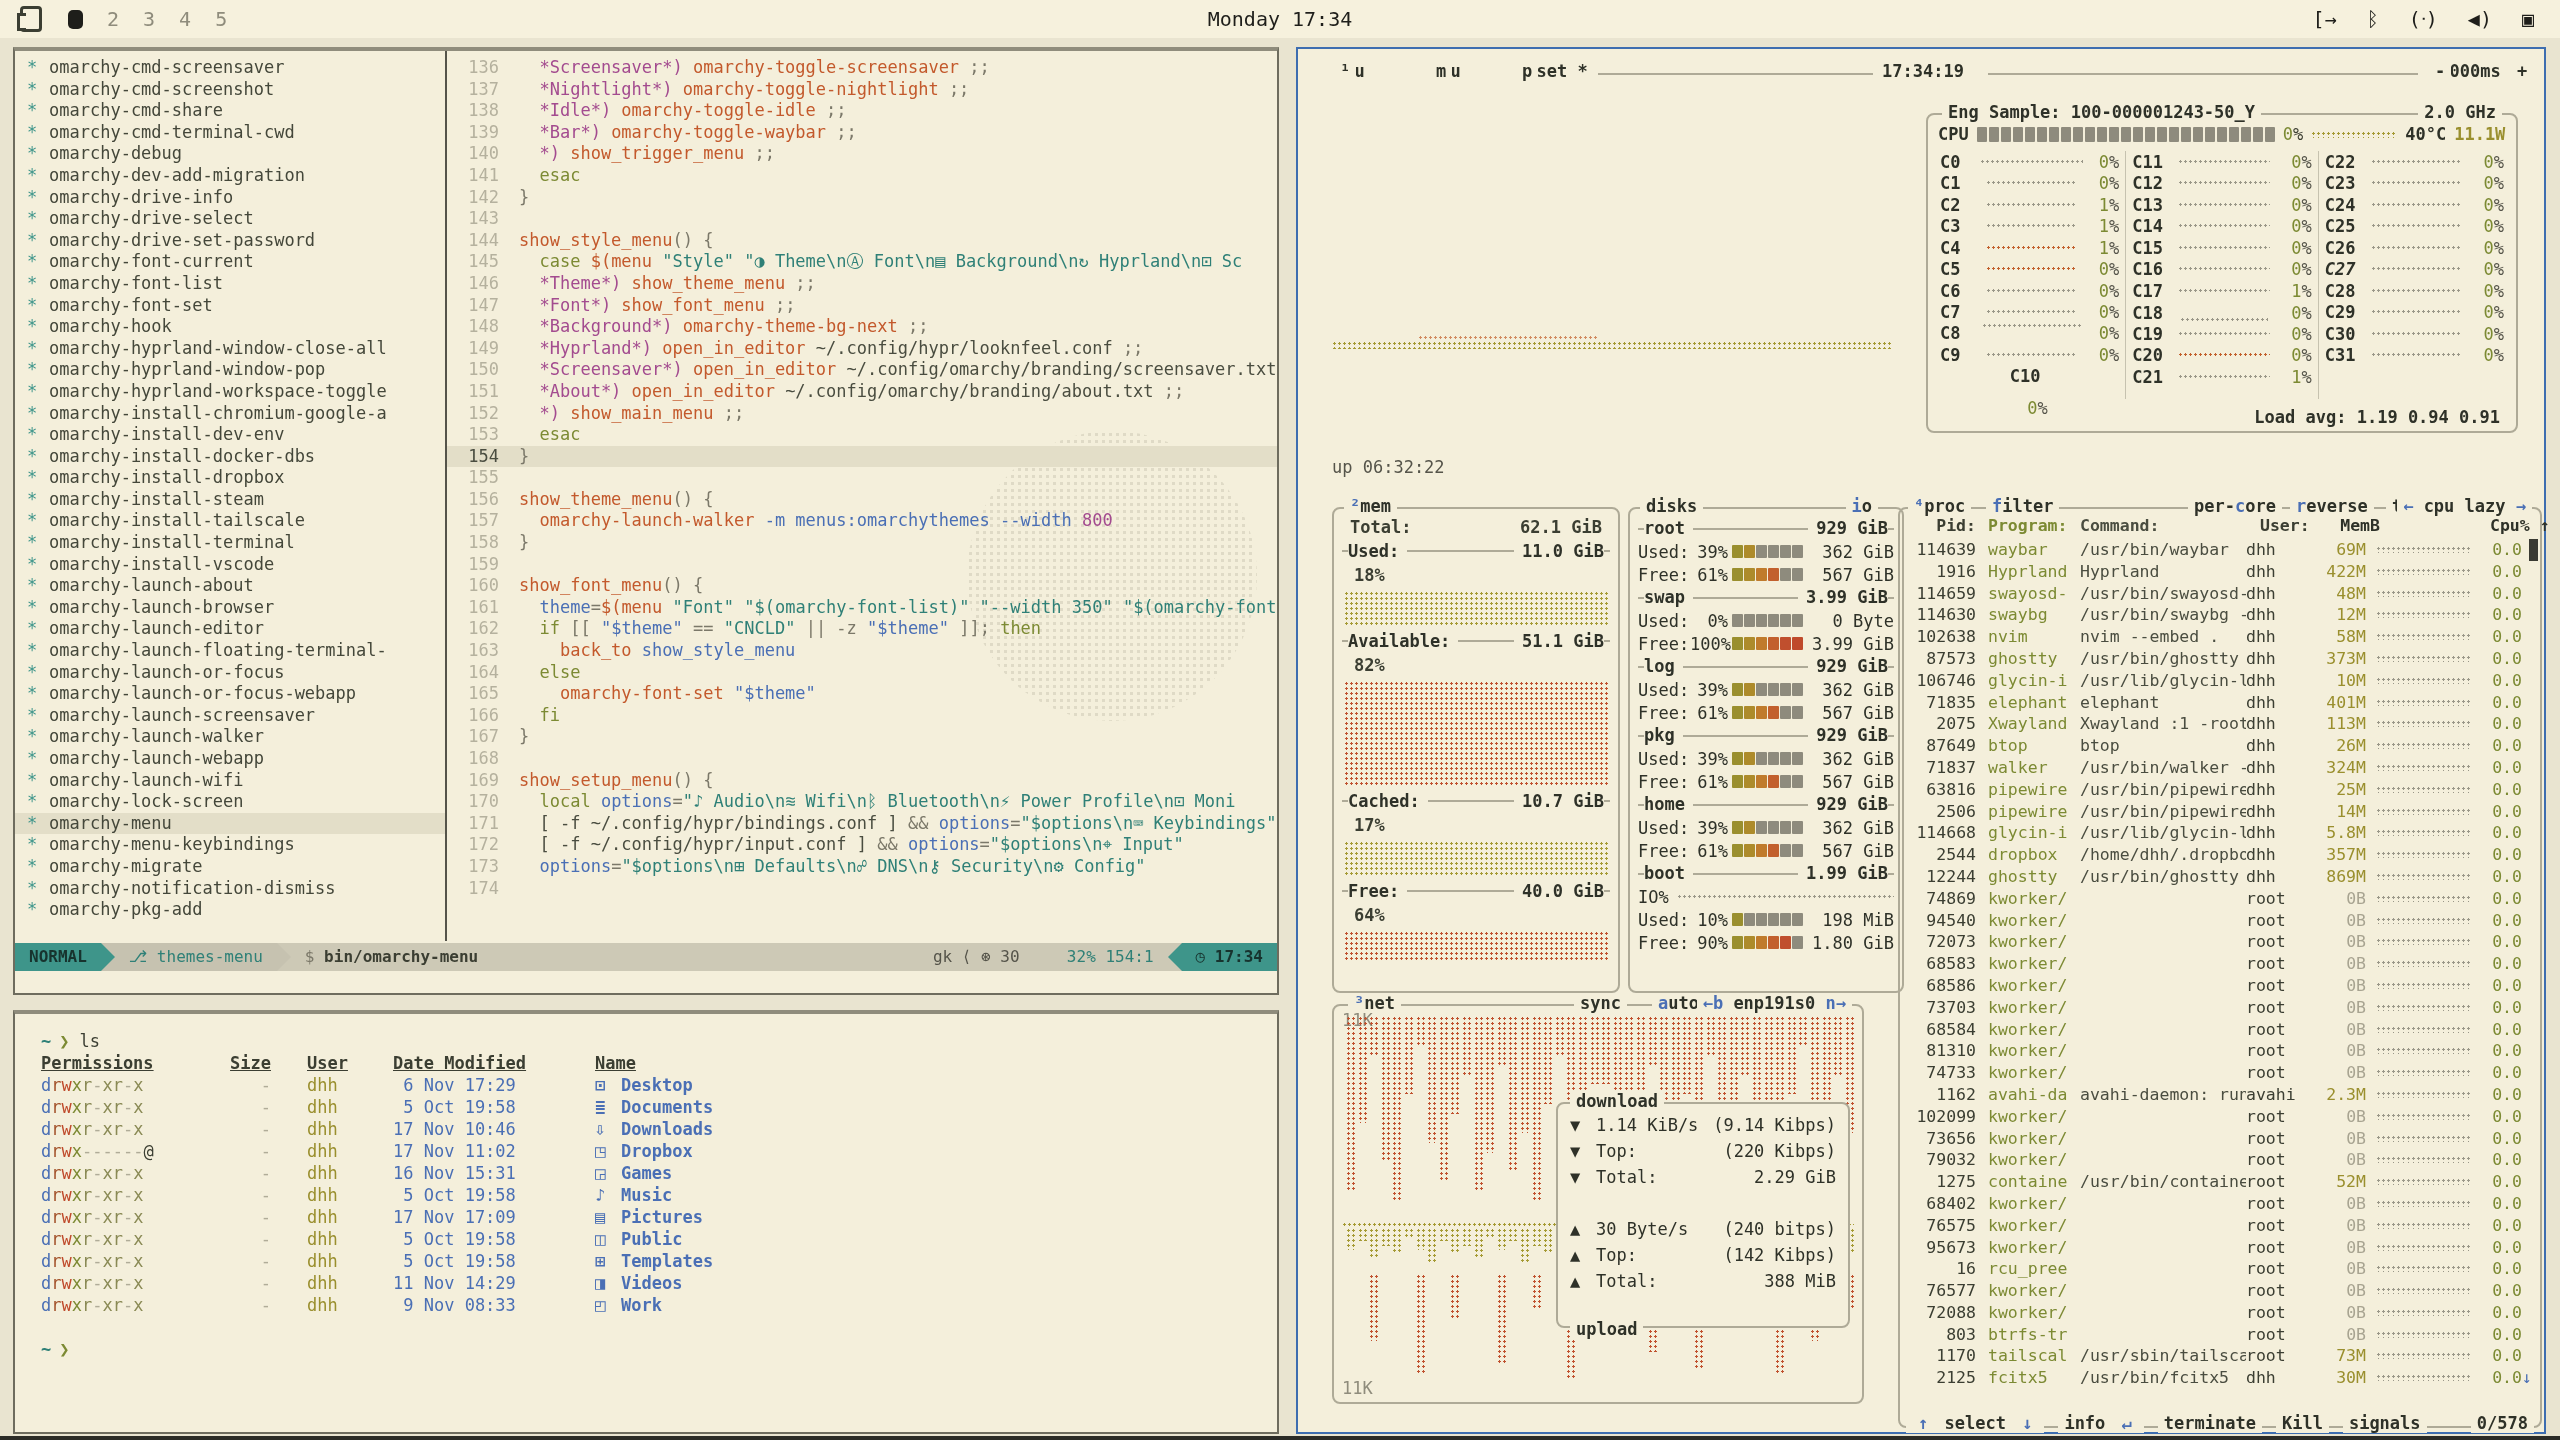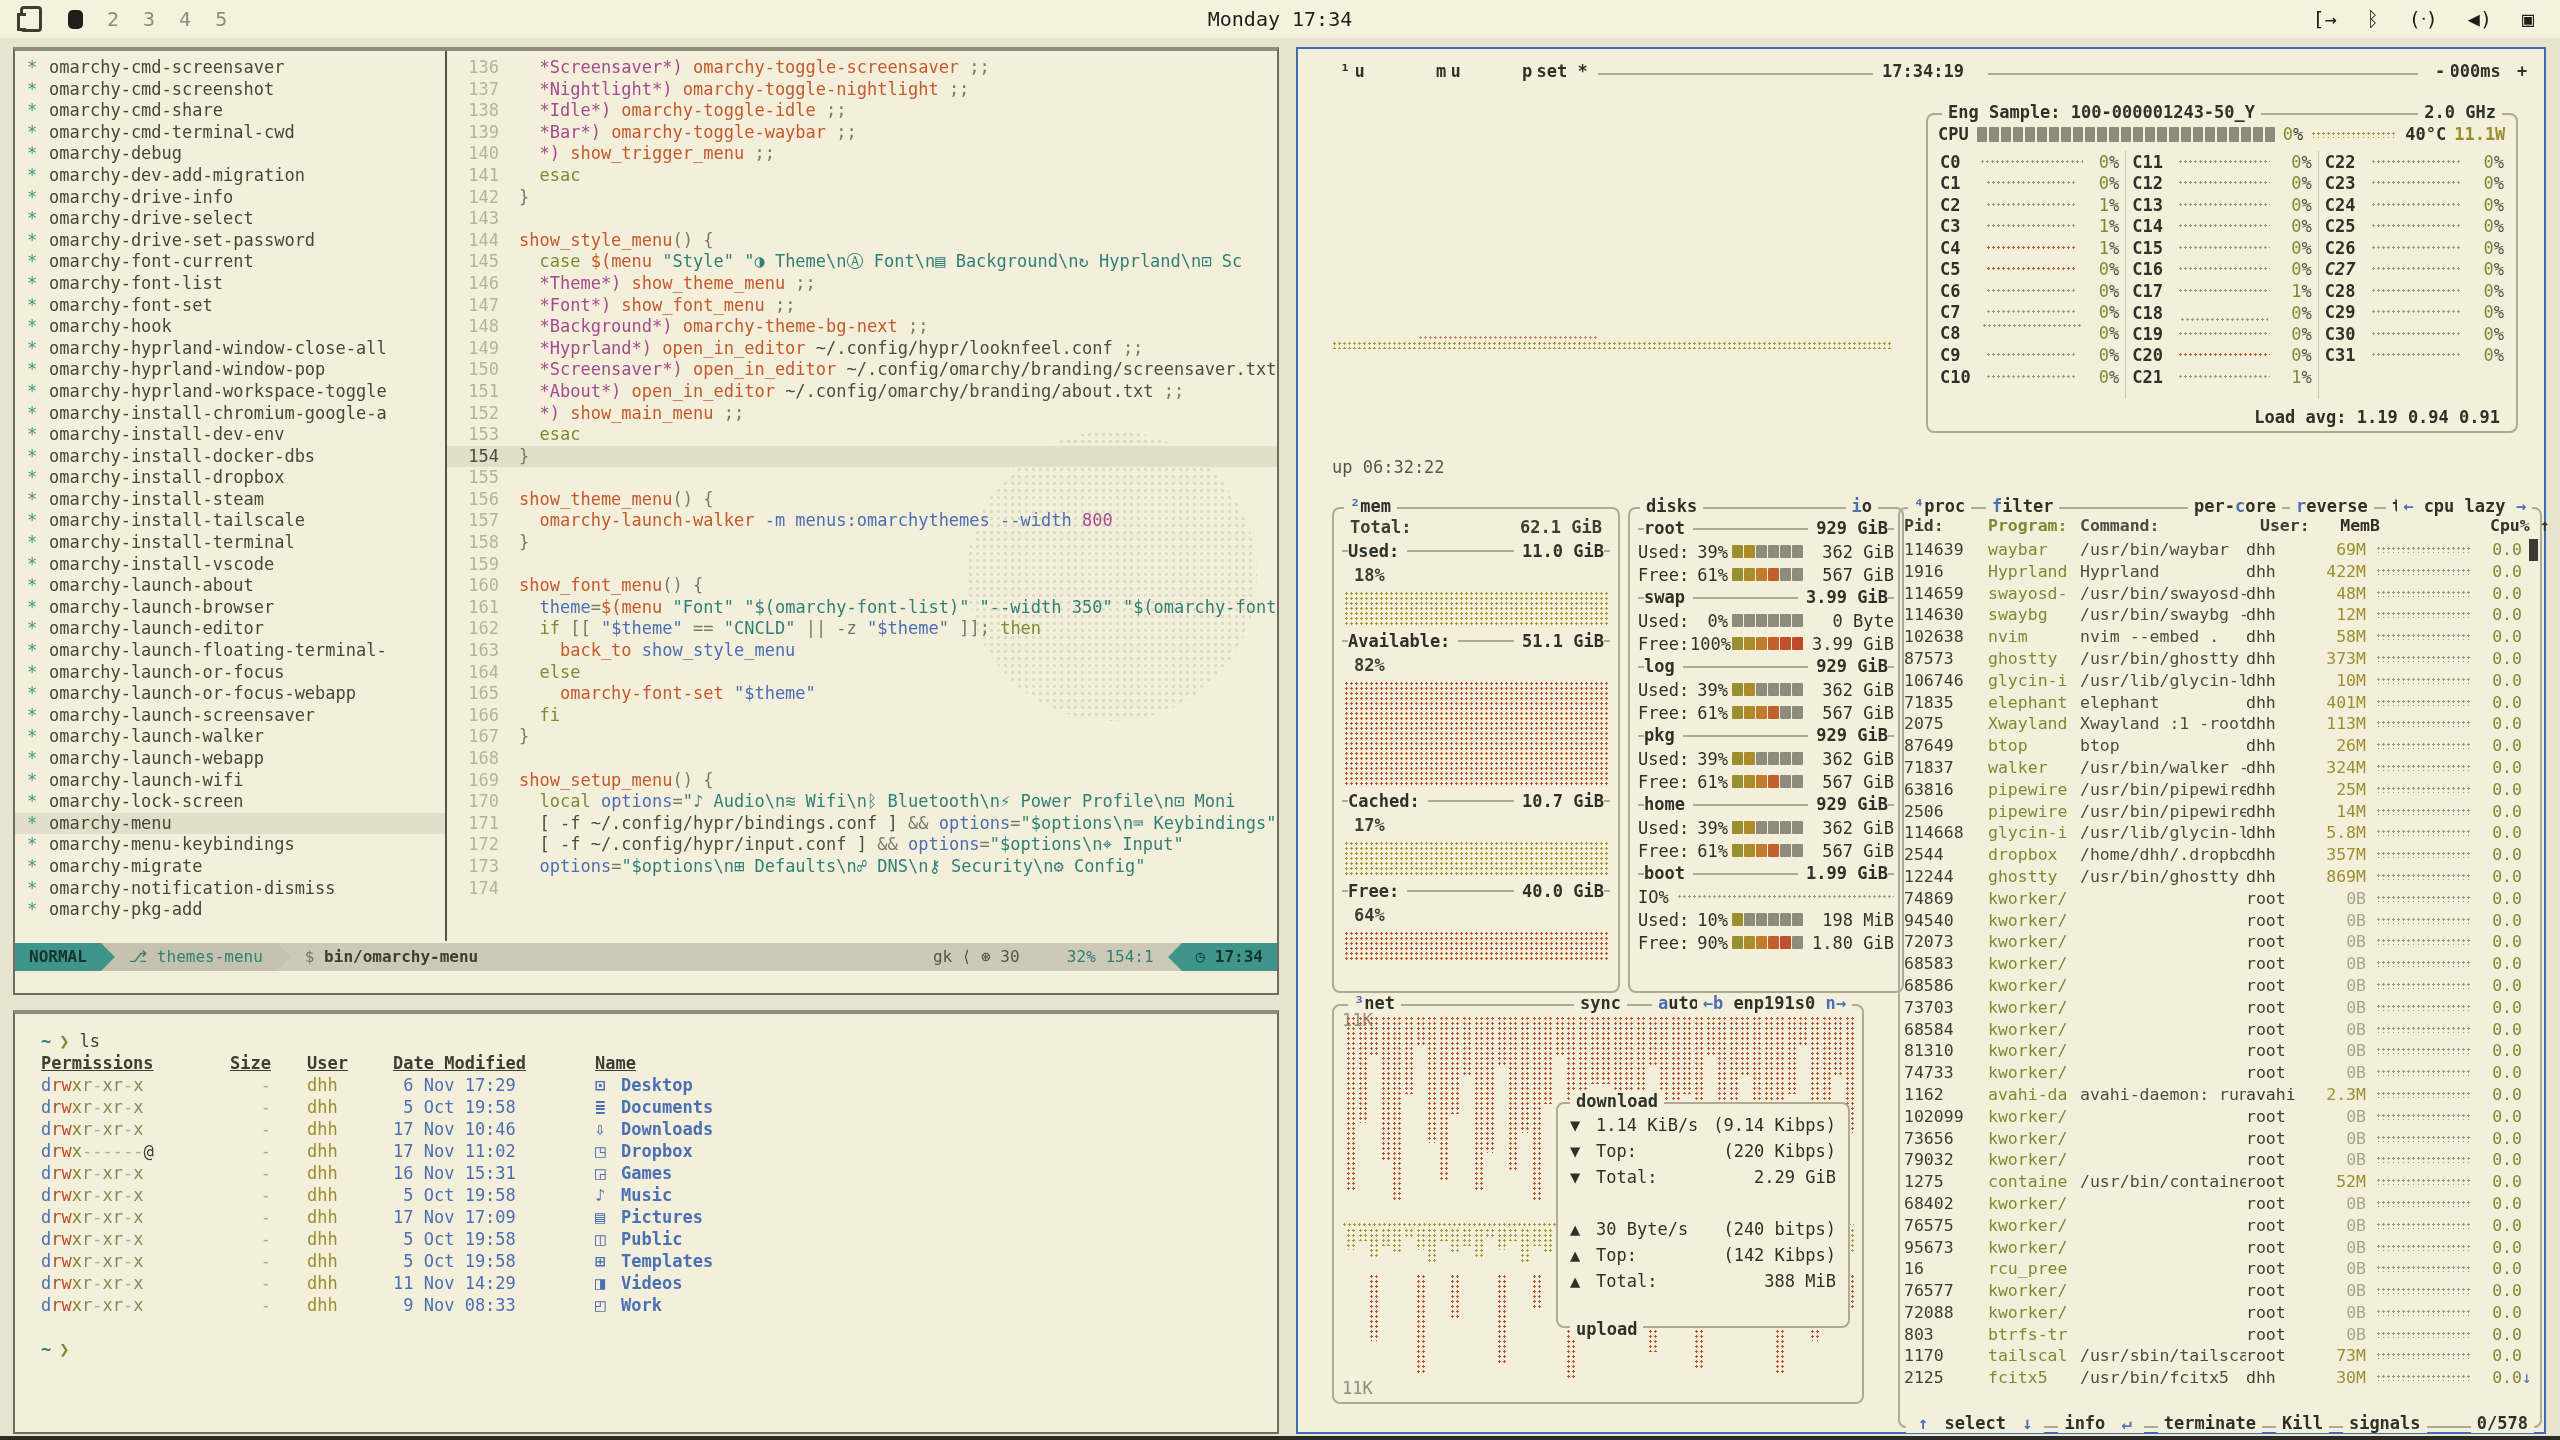--- a/index.html
+++ b/index.html
@@ -79,21 +79,21 @@
   .dline .r{position:absolute;right:6px;background:var(--win);padding-left:8px;font-weight:bold;color:#2e3128;}
   #tabsrow{position:absolute;left:0;right:0;top:12px;height:24px;}
   #tabsrow .line{position:absolute;top:12px;height:2px;background:var(--boxborder);}
   #tabsrow span{position:absolute;background:var(--win);padding:0 6px;font-weight:bold;color:#2e3128;white-space:pre;}
   .pctnum{color:var(--olive);}
   .corename{color:#2e3128;font-weight:bold;}
   .meter{display:inline-flex;gap:2px;}
   .meter i{width:10px;height:15px;background:var(--meter);border-radius:1px;}
   
   .prow{height:21.8px;line-height:21.8px;display:flex;white-space:pre;font-size:16.5px;}
-  .prow .c-pid{width:72px;color:#3b3e32;}
+  .prow .c-pid{width:72px;text-align:right;color:#3b3e32;}
   .prow .c-prog{width:104px;padding-left:12px;color:var(--olive);}
   .prow .c-cmd{flex:1;color:#4a4d40;overflow:hidden;}
   .prow .c-user{width:64px;color:#3b3e32;}
   .prow .c-mem{width:56px;text-align:right;color:var(--yellow);}
   .prow .c-mem.zero{color:#a8a491;}
   .prow .c-dots{width:94px;margin:7px 6px 0 10px;height:7px;--dc:#9a9788;}
   .prow .c-cpu{width:46px;text-align:right;color:var(--olive);}
   .prow .c-scroll{width:14px;color:var(--blue);}
   .phead{font-weight:bold;color:#2e3128;}
   #proc-footer span{background:var(--win);padding:0 6px;font-weight:bold;color:#2e3128;}
@@ -331,21 +331,21 @@
           <div style="display: flex; height: 21.5px; gap: 2px;">
             <span class="corename" style="width: 40px;">C8</span>
             <span class="dots" style="flex: 1 1 0%; height: 6px; --dc: #9a9788;"></span>
             <span style="width: 36px; text-align: right;"><span class="pctnum">0</span><span style="color:#55544a">%</span></span>
           </div>
           <div style="display: flex; align-items: center; height: 21.5px; gap: 6px;">
             <span class="corename" style="width: 40px;">C9</span>
             <span class="dots" style="flex: 1 1 0%; height: 6px; --dc: #9a9788;"></span>
             <span style="width: 36px; text-align: right;"><span class="pctnum">0</span><span style="color:#55544a">%</span></span>
           </div>
-          <div style="display: flex; align-items: center; height: 21.5px; gap: 6px;">
+          <div style="display: flex; align-items: center; height: 21.5px; gap: 6px; flex-direction: column;">
             <span class="corename" style="width: 40px;">C10</span>
             <span class="dots" style="flex: 1 1 0%; height: 6px; --dc: #9a9788;"></span>
             <span style="width: 36px; text-align: right;"><span class="pctnum">0</span><span style="color:#55544a">%</span></span>
           </div>
         </div>
         <div style="flex: 1 1 0%; padding: 0px 6px; border-left: 1px solid rgb(198, 194, 175);">
           <div style="display: flex; align-items: center; height: 21.5px; gap: 6px;">
             <span class="corename" style="width: 40px;">C11</span>
             <span class="dots" style="flex: 1 1 0%; height: 6px; --dc: #9a9788;"></span>
             <span style="width: 36px; text-align: right;"><span class="pctnum">0</span><span style="color:#55544a">%</span></span>

